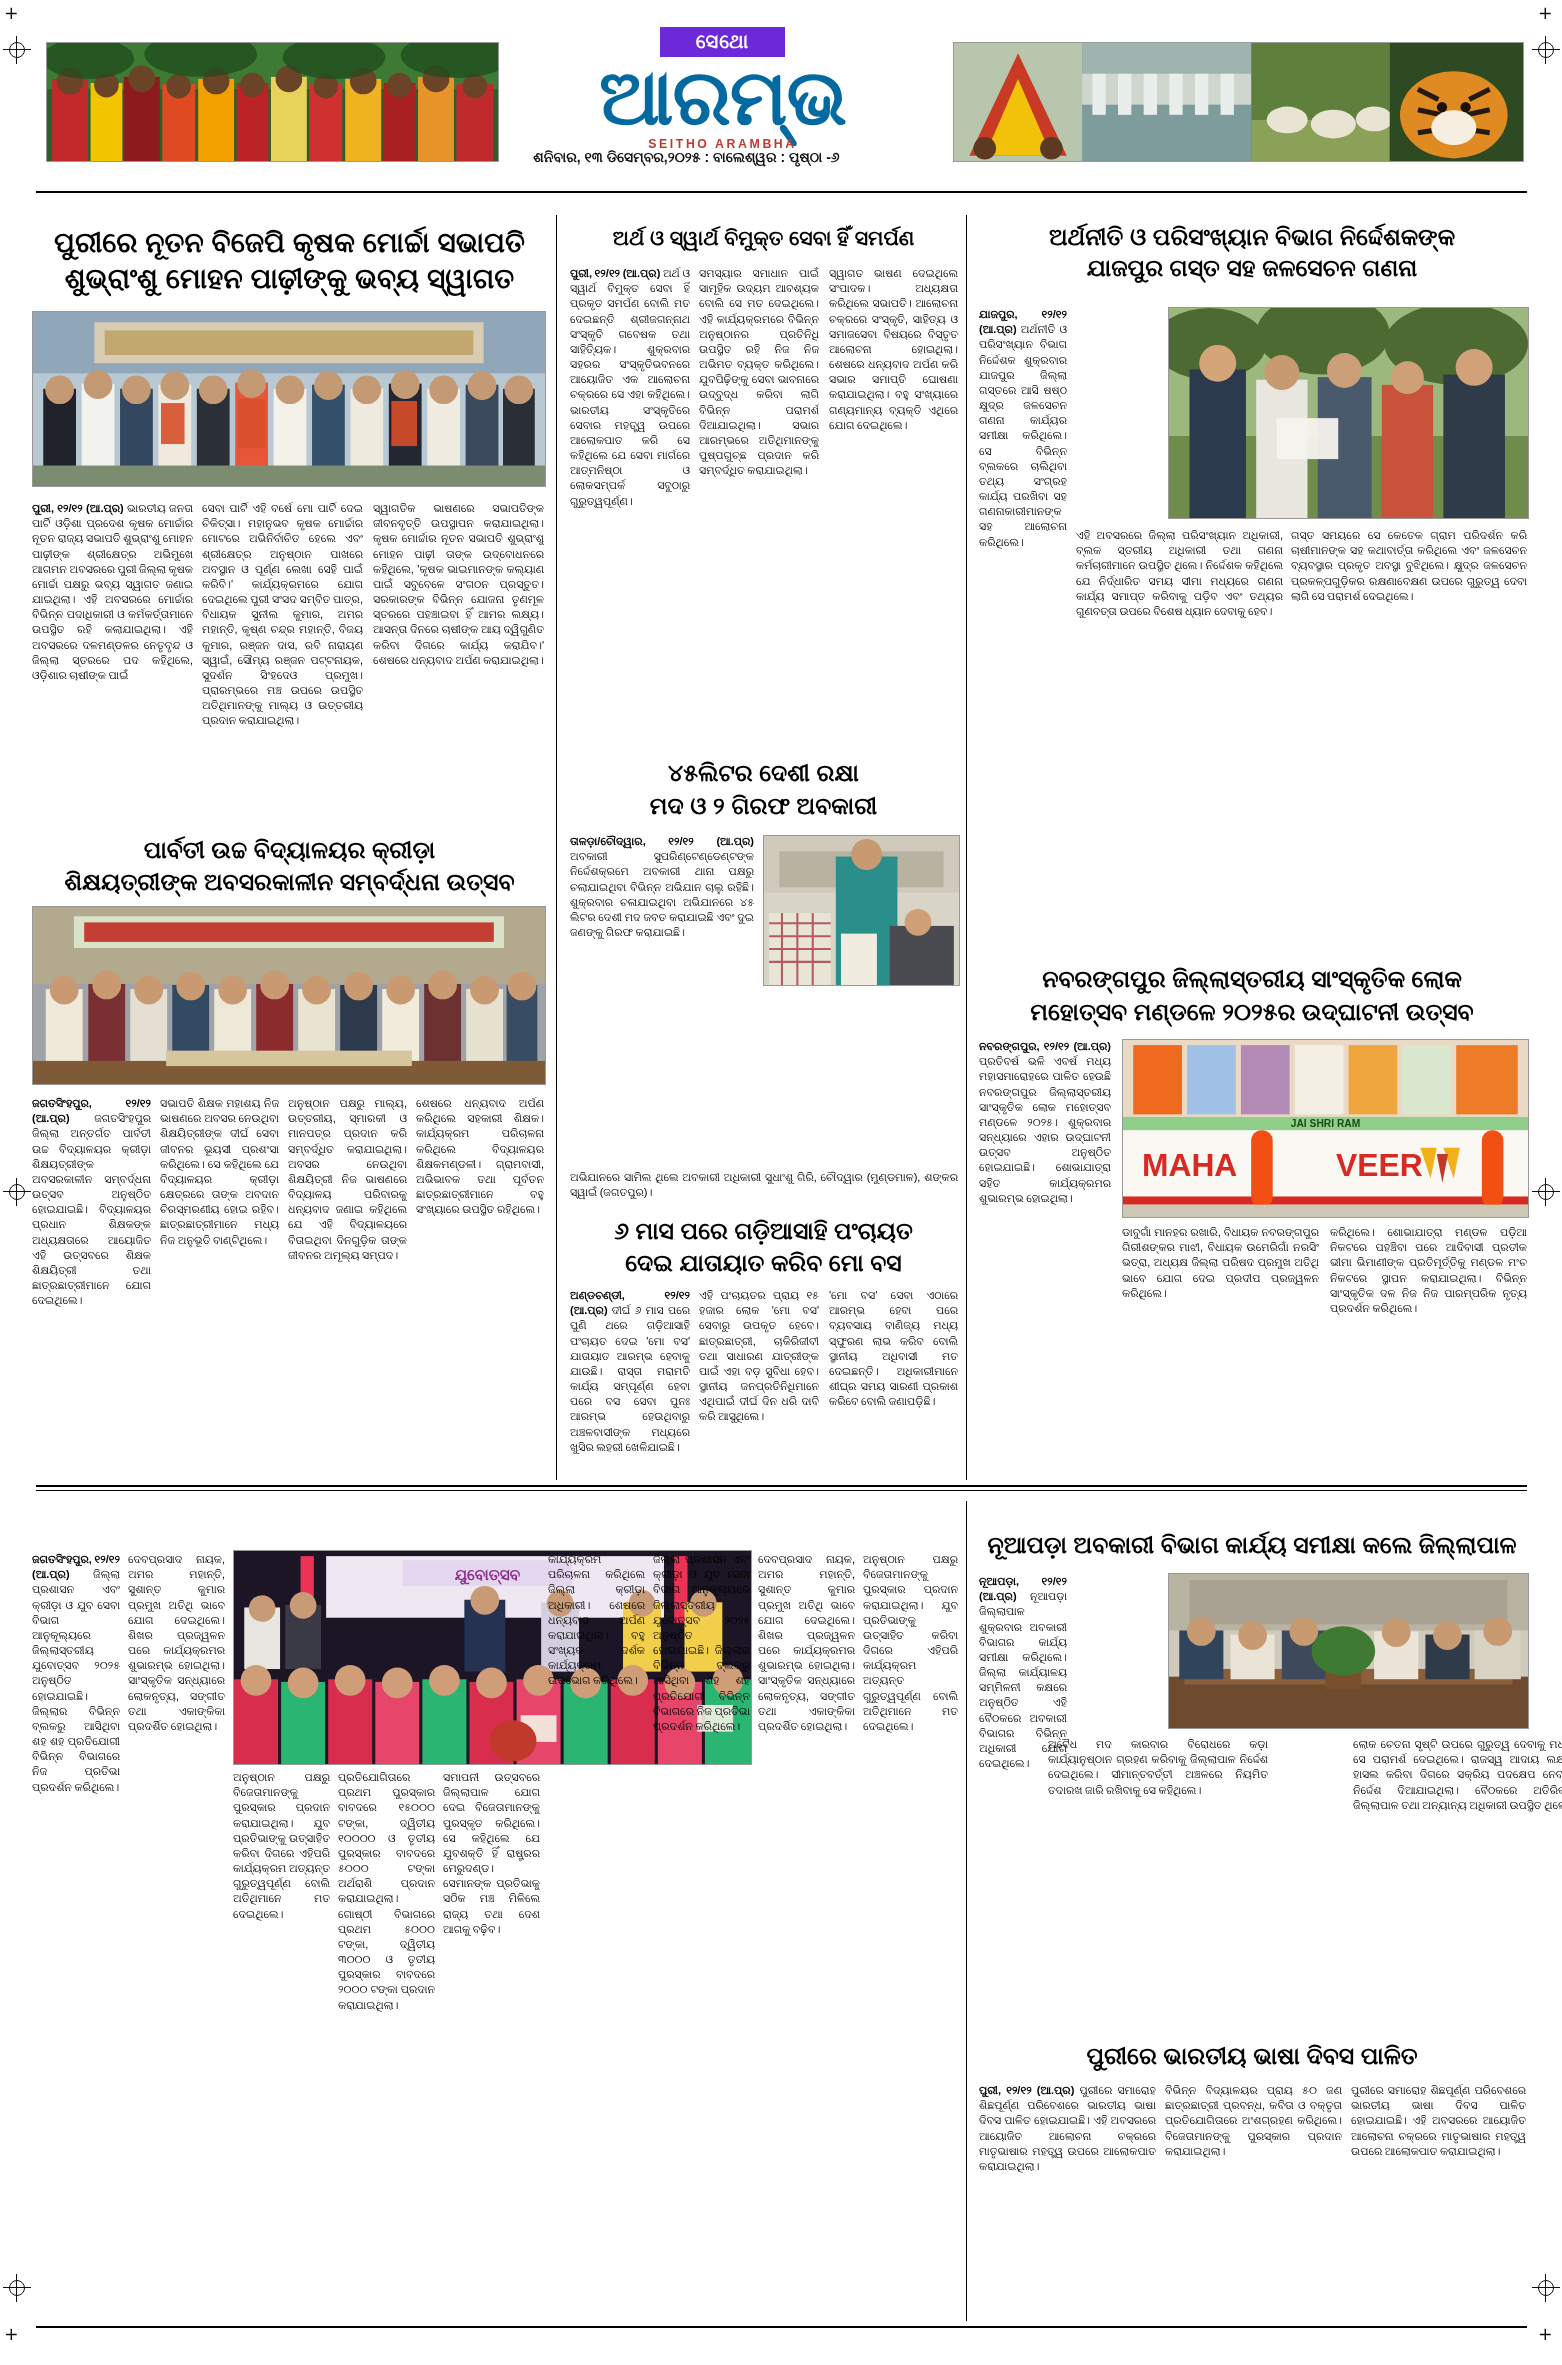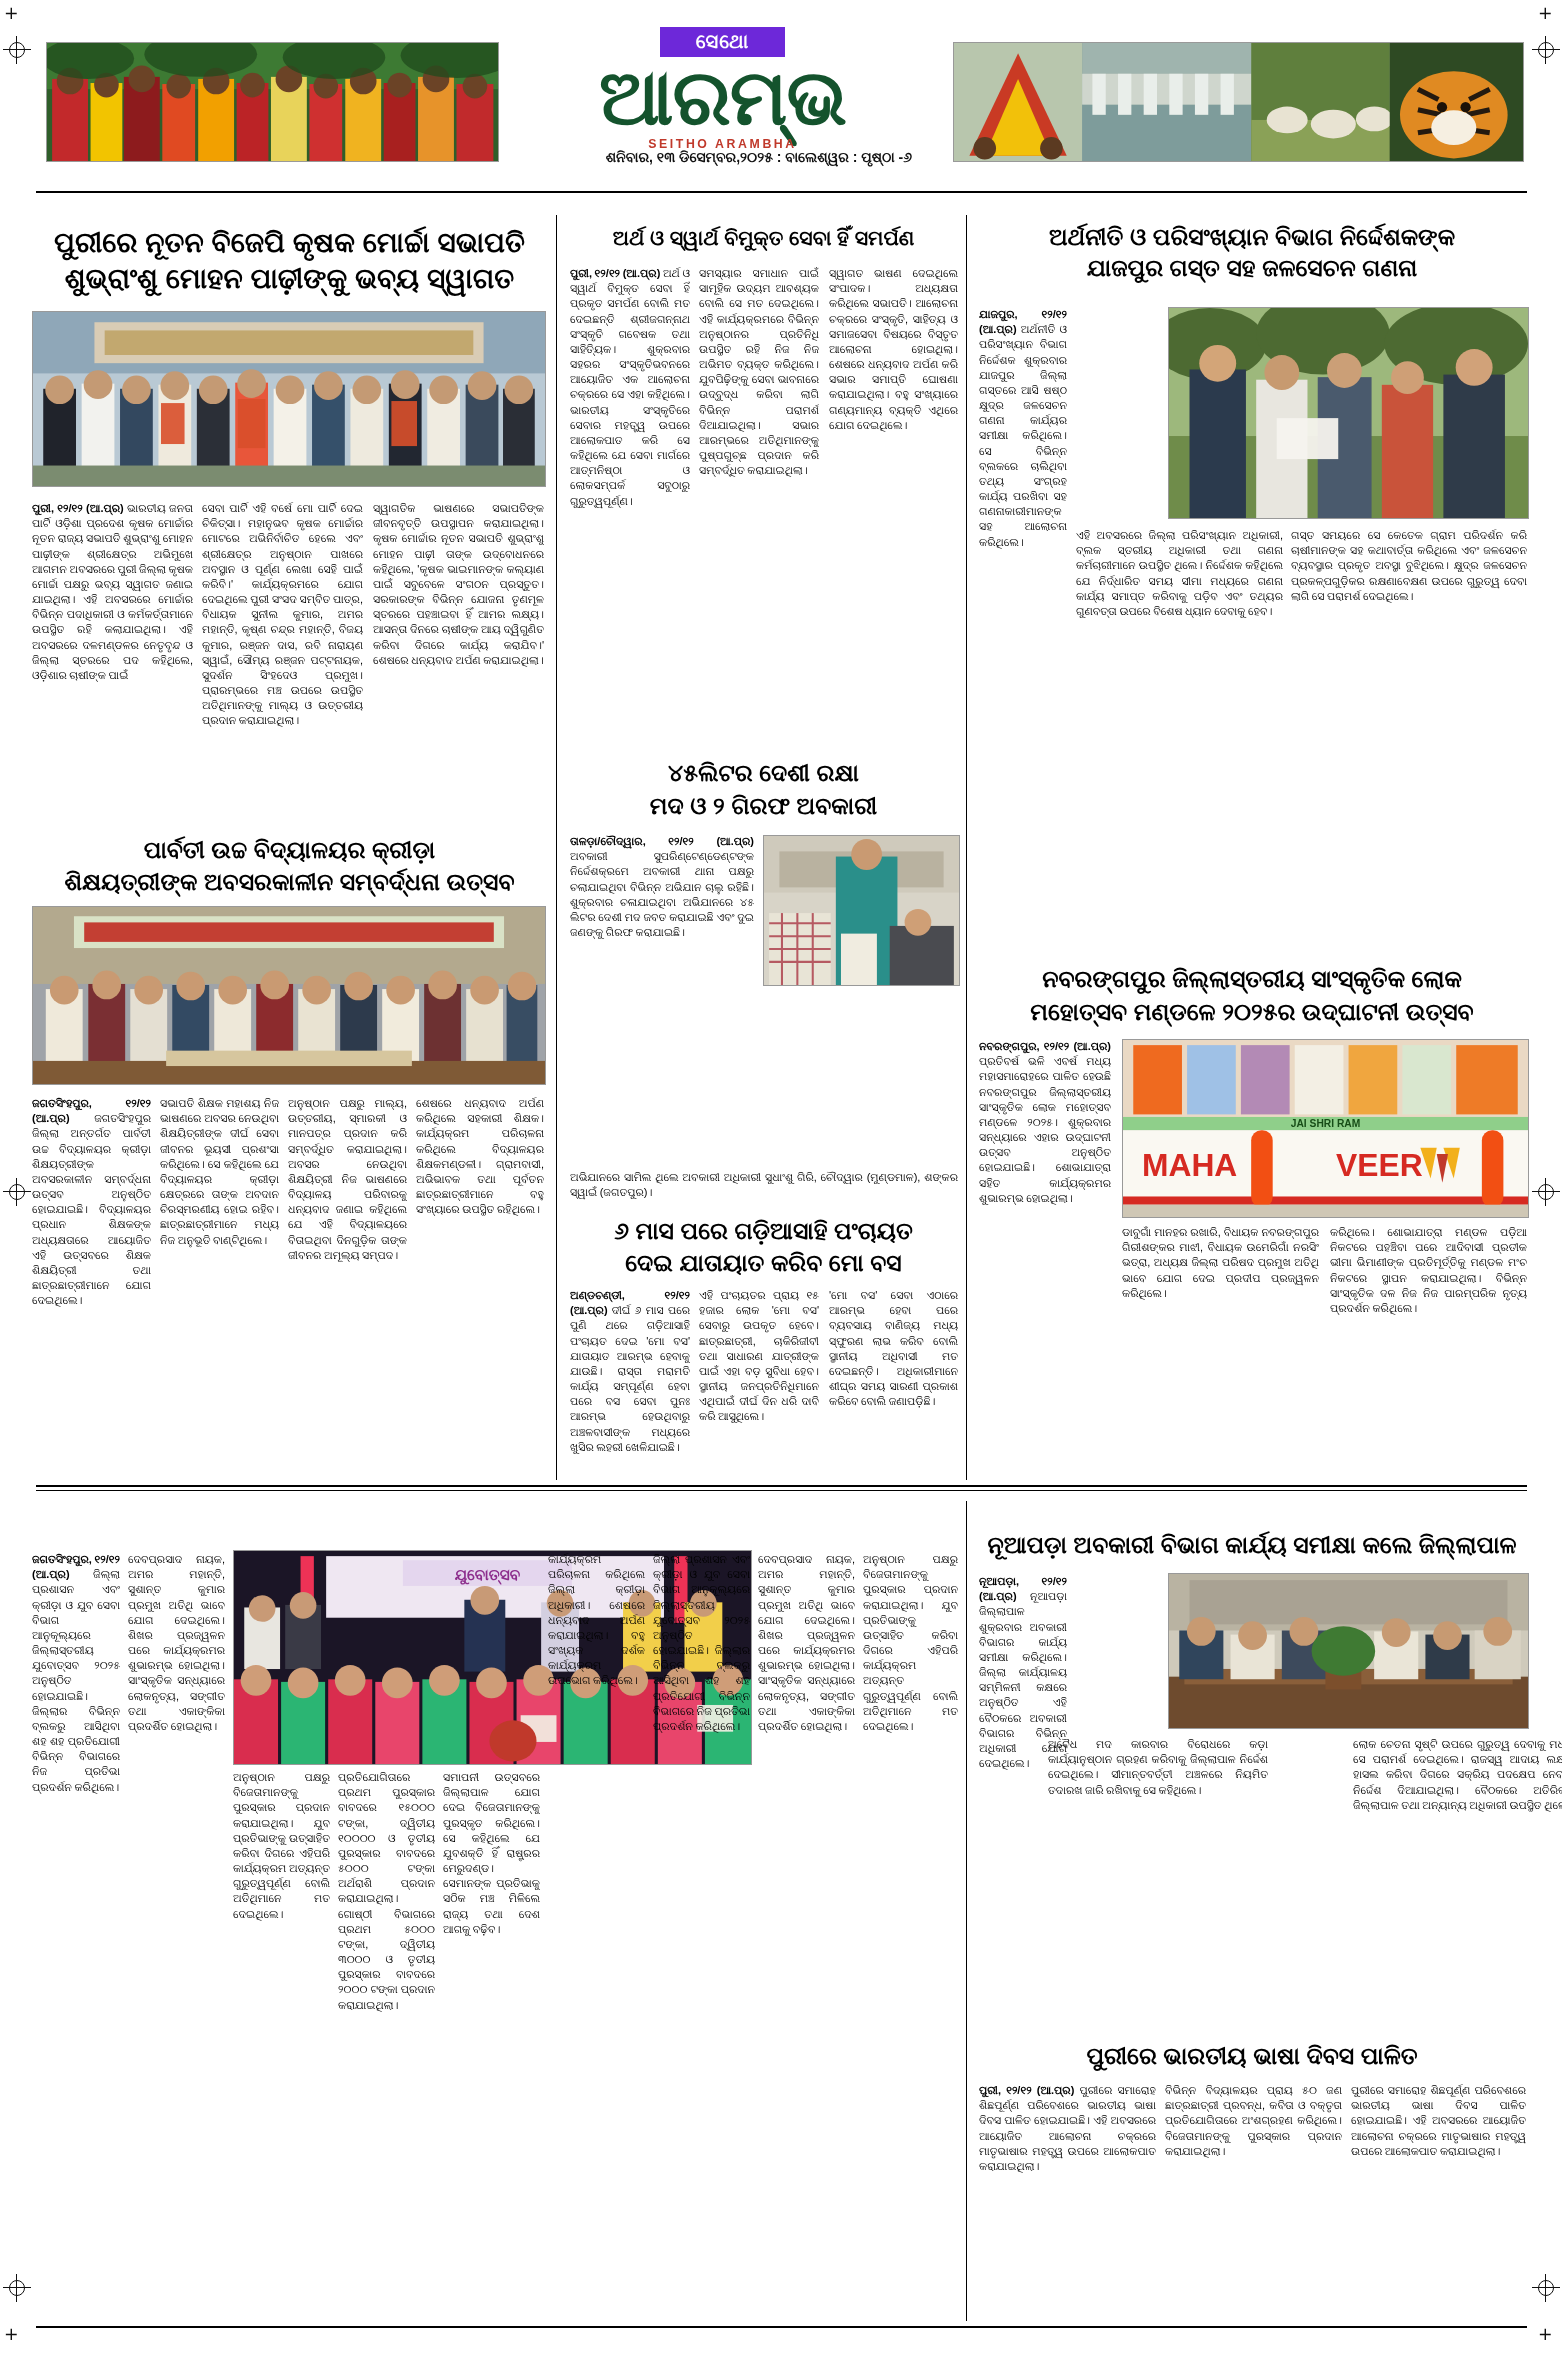--- a/index.html
+++ b/index.html
@@ -22,23 +22,23 @@
 
   
   .masthead{position:absolute;left:36px;top:20.5px;width:1491px;height:159px;}
   .mast-strip{position:absolute;top:21.5px;height:118px;overflow:hidden;}
   .mast-strip .ph{width:100%;height:100%;}
   .mast-left{left:10.2px;width:451px;}
   .mast-right{left:917px;width:569px;}
   .mast-center{position:absolute;left:461px;top:0;width:451px;text-align:center;}
   .mast-sub{display:inline-block;background:#6d28d9;color:#fff;font-size:19.5px;
     font-weight:bold;letter-spacing:1px;padding:3.1px 36px 4.1px 36px;margin-top:6.1px;}
-  .mast-title{font-size:77px;font-weight:bold;line-height:1.0;letter-spacing:-1px;margin-top:2px;color:#14532d;}
+  .mast-title{font-size:77px;font-weight:bold;line-height:1.0;letter-spacing:-1px;margin-top:2px;color:#0369a1;}
   .mast-roman{font-size:12.3px;font-weight:bold;color:#c0392b;letter-spacing:2.6px;margin-top:1px;}
-  .mast-date{position:absolute;left:461px;top:149px;width:451px;text-align:right;
+  .mast-date{position:absolute;left:461px;top:149px;width:451px;text-align:center;
     font-size:14px;font-weight:bold;color:#111;}
 
   .rule{position:absolute;background:#000;}
   .hrule-top{left:36px;top:191px;width:1491px;height:1.5px;}
   .hrule-mid{left:36px;top:1485px;width:1491px;height:1.5px;}
   .hrule-mid2{left:36px;top:1490px;width:1491px;height:1px;}
   .hrule-bot{left:36px;top:2326px;width:1491px;height:1.5px;}
 
   
   .vrule{position:absolute;width:1px;background:#000;}

